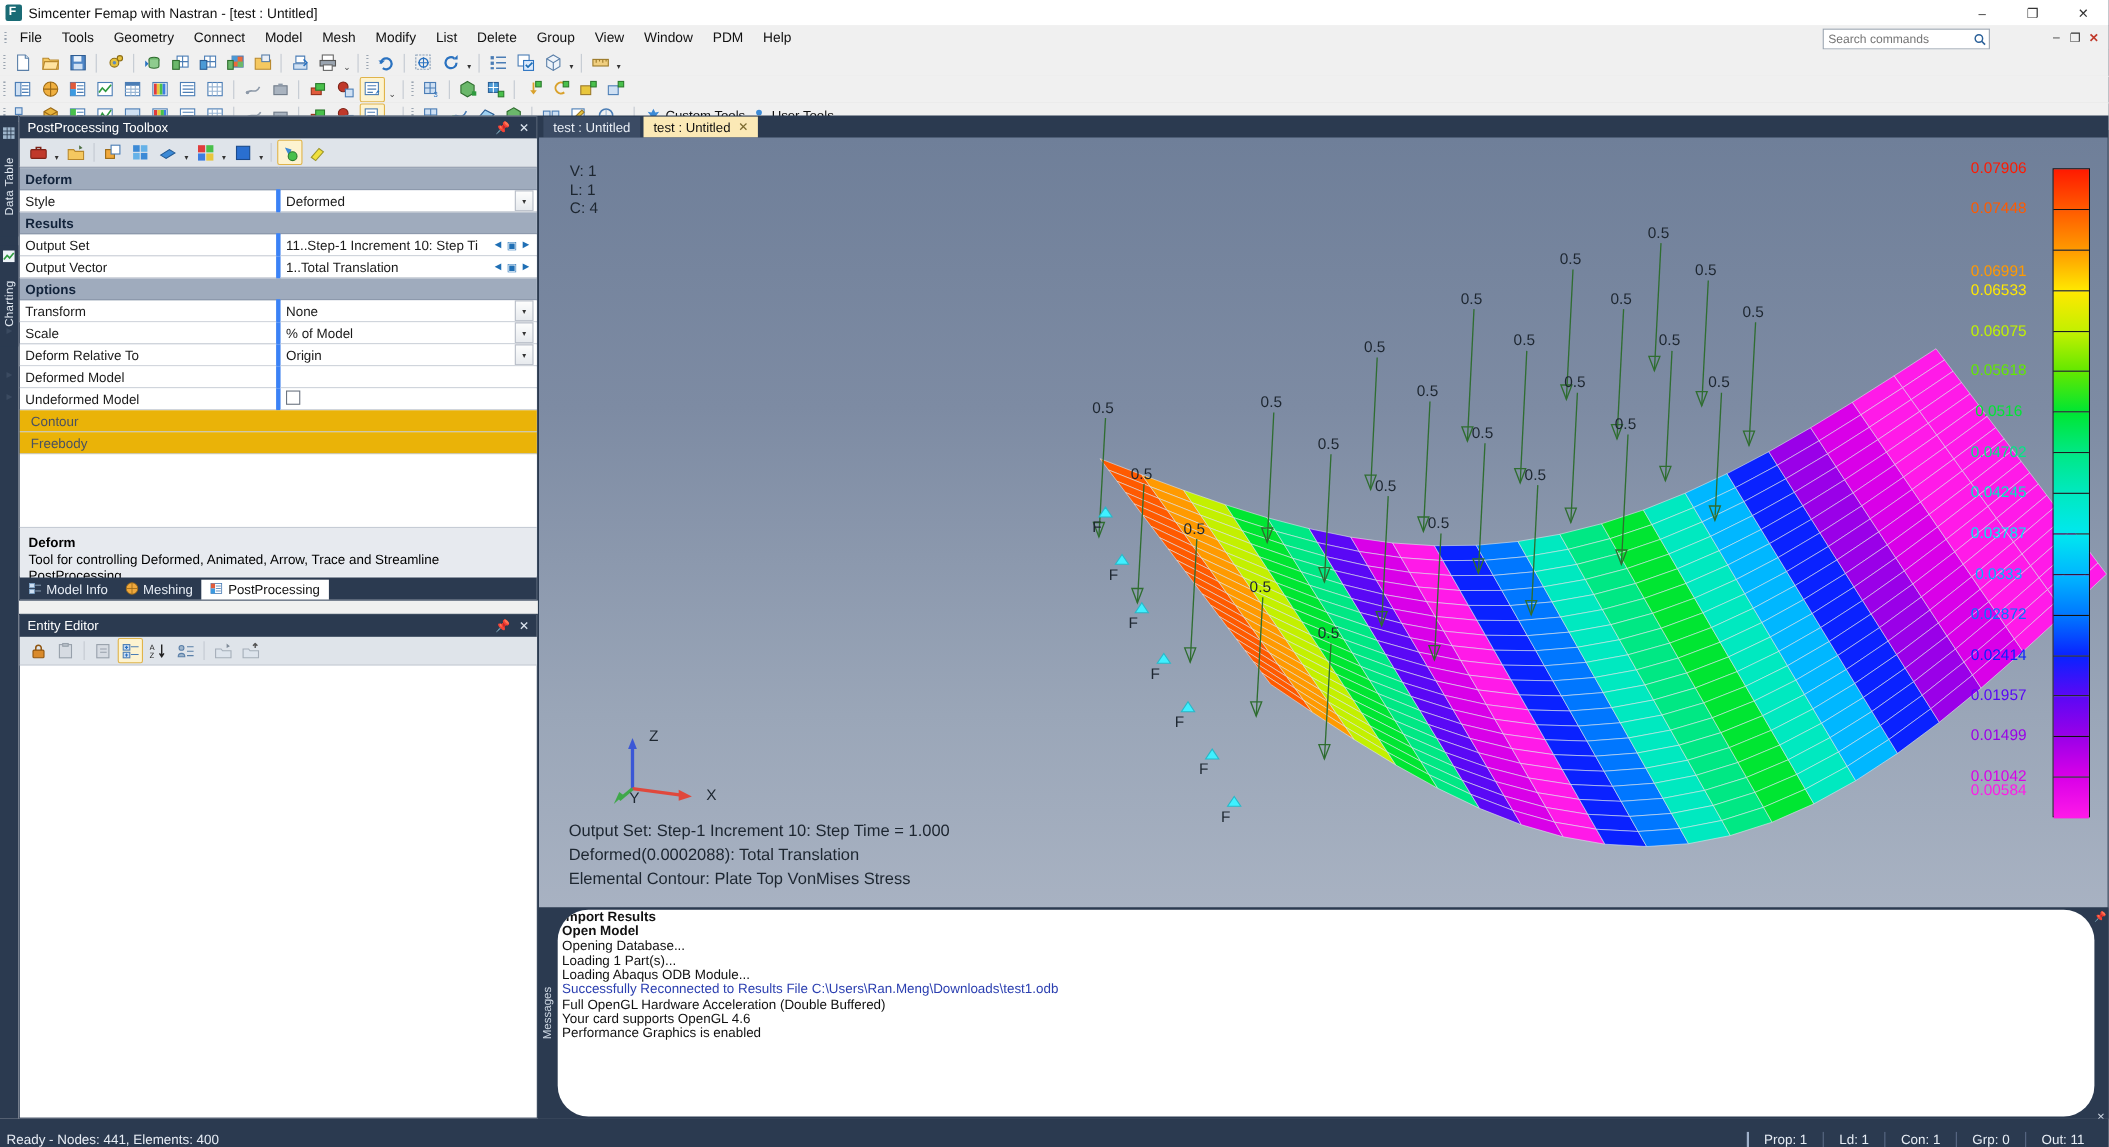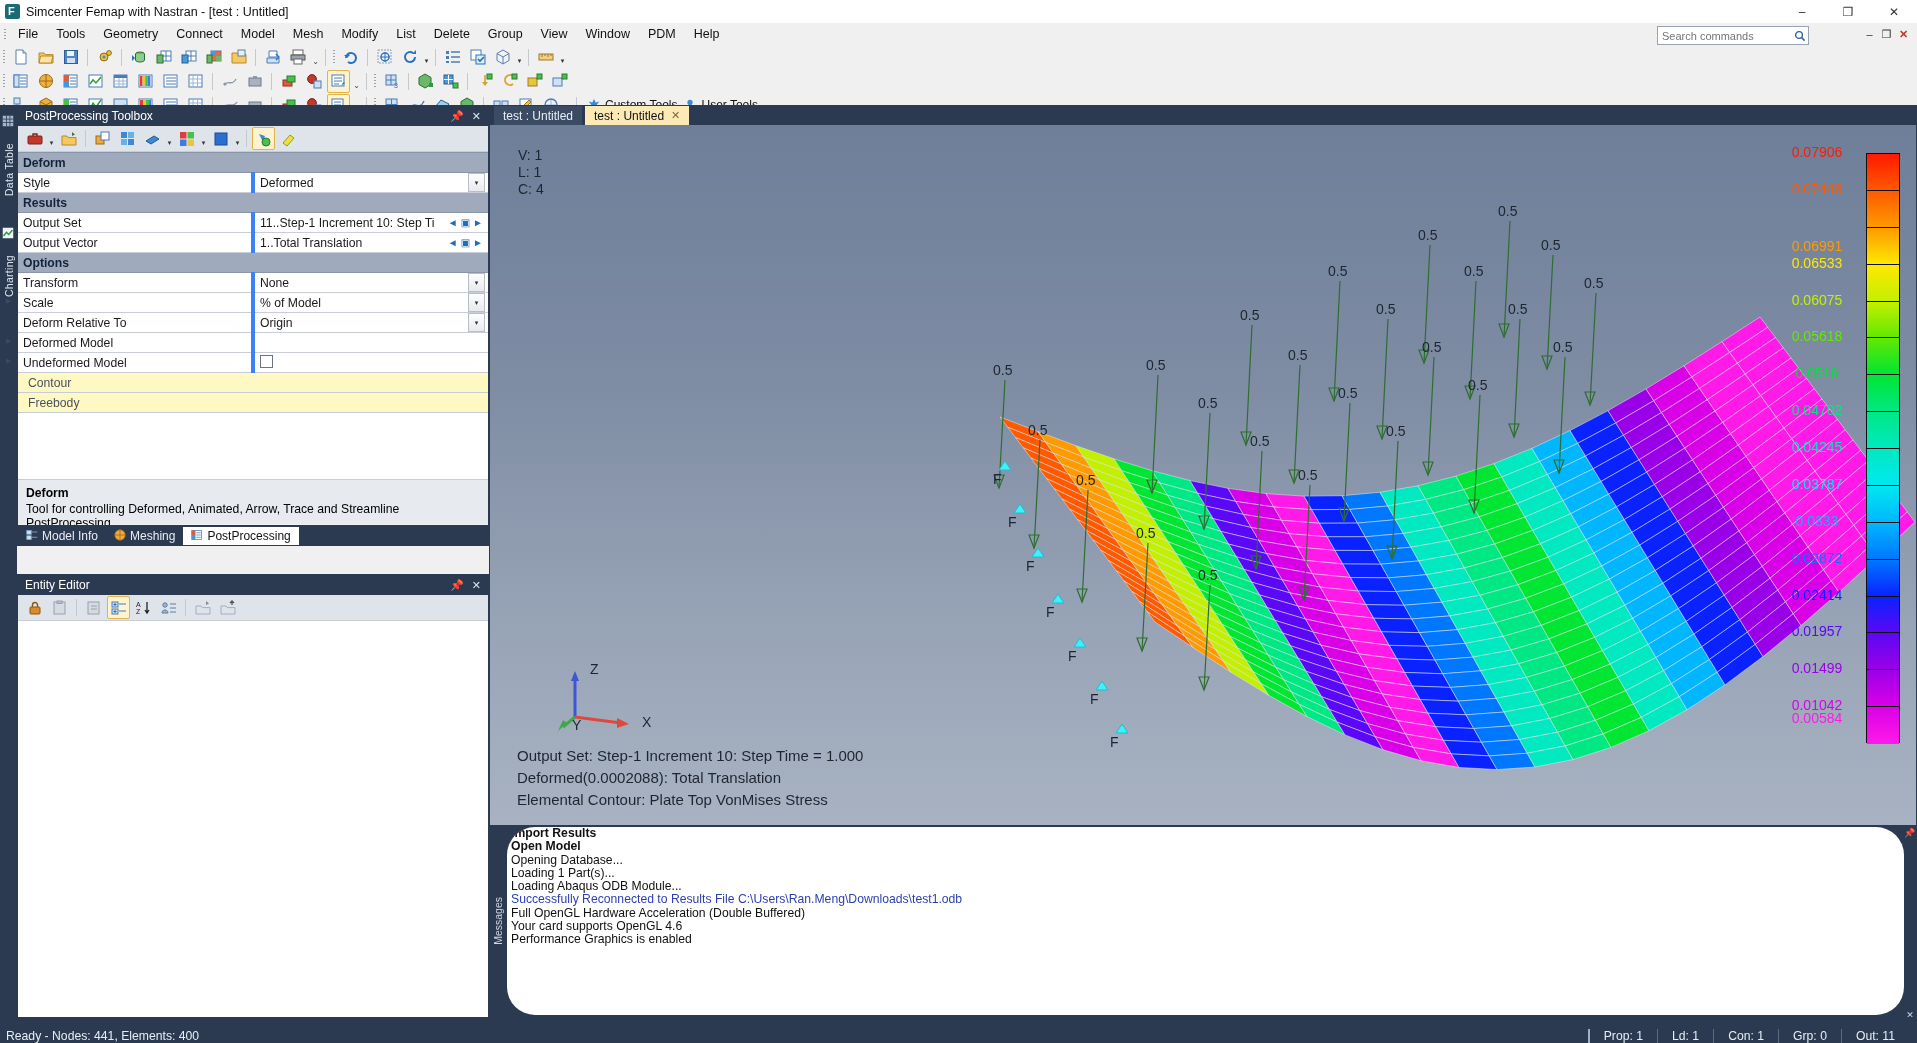--- a/index.html
+++ b/index.html
@@ -62,31 +62,31 @@
   .grp td{background:#9fabbd;font-weight:bold;color:#12233b;border-top:1px solid #8995a8;border-bottom:1px solid #8995a8;}
   .grp2 td{background:#9fabbd;font-weight:bold;color:#12233b;padding-left:14px;border-bottom:1px solid #8995a8;}
   .row td{background:#fff;border-bottom:1px solid #c9ced6;}
   .row td.lbl{width:238px;border-right:4px solid #3b82f6;color:#1a1a1a;}
   .row td.val{color:#1a1a1a;position:relative;padding-right:2px;}
   .exp{position:absolute;left:-12px;top:4px;width:8px;height:8px;color:#3b4a60;font-size:7px;}
   .selwrap{display:flex;align-items:center;justify-content:space-between;}
   .dd{width:15px;height:17px;border:1px solid #b8bec8;background:linear-gradient(#fdfdfd,#e7eaee);display:flex;align-items:center;justify-content:center;font-size:7px;color:#333;margin-right:1px;}
   .spinners{display:flex;align-items:center;gap:3px;margin-right:3px;color:#1f6fb5;font-size:10px;}
   .chk{width:11px;height:11px;border:1px solid #6b7480;background:#fff;display:inline-block;}
-  .sect{background:#fef9c3;color:#4a5160;font-size:12.2px;height:19px;display:flex;align-items:center;padding-left:10px;border-bottom:1px solid #c6ccd5;}
+  .sect{background:#eab308;color:#4a5160;font-size:12.2px;height:19px;display:flex;align-items:center;padding-left:10px;border-bottom:1px solid #c6ccd5;}
   .pp-blank{background:#fff;height:66px;border-bottom:1px solid #c6ccd5;}
   .pp-help{background:#e7eaef;padding:6px 8px 8px 8px;height:44px;box-sizing:border-box;}
   .pp-help b{font-size:12.2px;}
   .pp-help p{margin:2px 0 0 0;font-size:12.2px;}
   .pp-tabs{position:absolute;left:0;bottom:0;width:100%;height:20px;background:#2b3a50;display:flex;align-items:end;}
   .pp-tab{height:18px;display:flex;align-items:center;gap:4px;padding:0 8px;font-size:12px;color:#e6ecf4;}
   .pp-tab.act{background:#fff;color:#111;}
 
   
-  .ee{position:absolute;left:17px;top:558px;width:472px;height:459px;background:#fff;border:1px solid #2b3a50;box-sizing:border-box;margin-top:16px;}
+  .ee{position:absolute;left:17px;top:558px;width:472px;height:459px;background:#fff;border:1px solid #2b3a50;box-sizing:border-box;}
   .ee-title{height:20px;background:#2b3a50;color:#fff;font-size:12px;display:flex;align-items:center;padding-left:7px;}
   .ee-tb{height:25px;background:#dfe4ea;display:flex;align-items:center;padding-left:4px;border-bottom:1px solid #c8cdd5;}
 
   
   .mdi{position:absolute;left:489px;top:105px;width:1428px;height:912px;background:#2b3a50;}
   .doctabs{height:20px;display:flex;align-items:end;padding-left:5px;gap:3px;}
   .dtab{height:19px;display:flex;align-items:center;padding:0 9px;font-size:12px;background:#3b4b64;color:#e9eef5;}
   .dtab.act{background:#fbe9b6;color:#111;}
   .dtab .x{margin-left:7px;font-size:11px;color:#7b6a2e;}
   .vp{position:absolute;left:1px;top:20px;width:1426px;height:700px;

